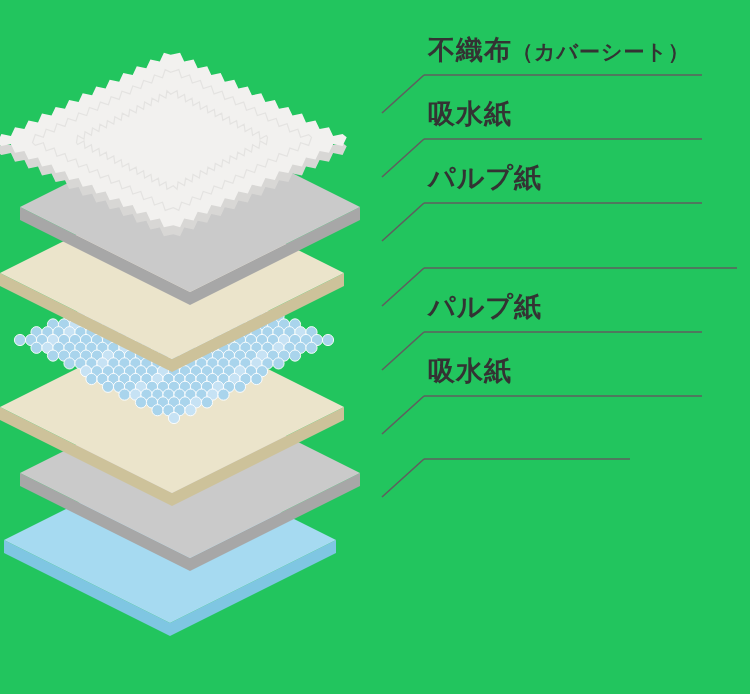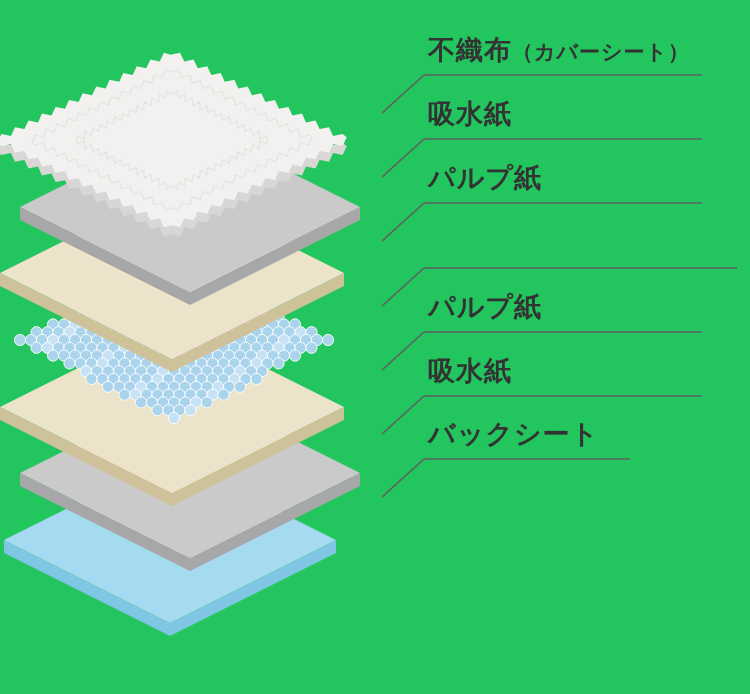--- a/index.html
+++ b/index.html
@@ -409,15 +409,14 @@
 
   <div class="label" style="top:97px"><span class="main">吸水紙</span><span class="sub"></span></div>
 
   <div class="label" style="top:161px"><span class="main">パルプ紙</span><span class="sub"></span></div>
 
 
   <div class="label" style="top:290px"><span class="main">パルプ紙</span><span class="sub"></span></div>
 
   <div class="label" style="top:354px"><span class="main">吸水紙</span><span class="sub"></span></div>
 
-  <div class="label" style="top:417px"><span class="main">バックシート</span><span class="sub"></span></div>
 
 </div>
 
 </body></html>

